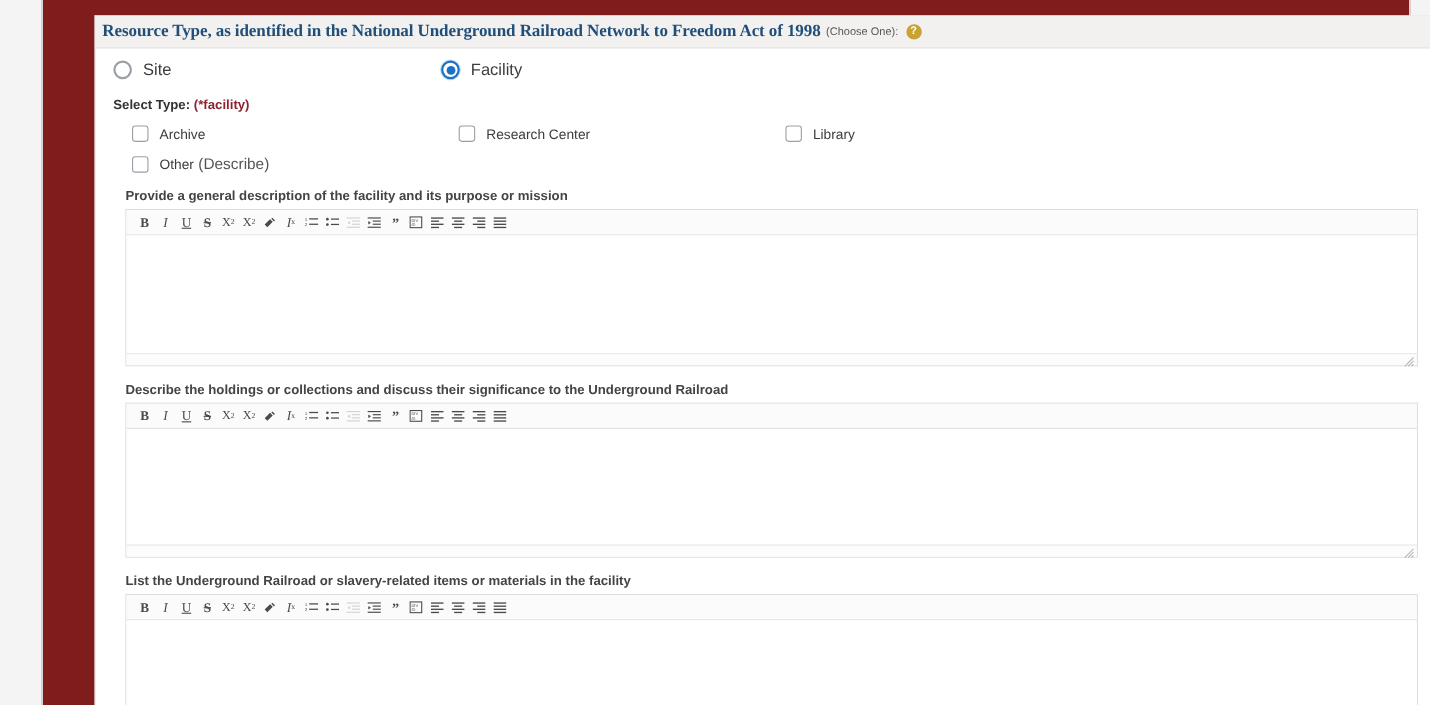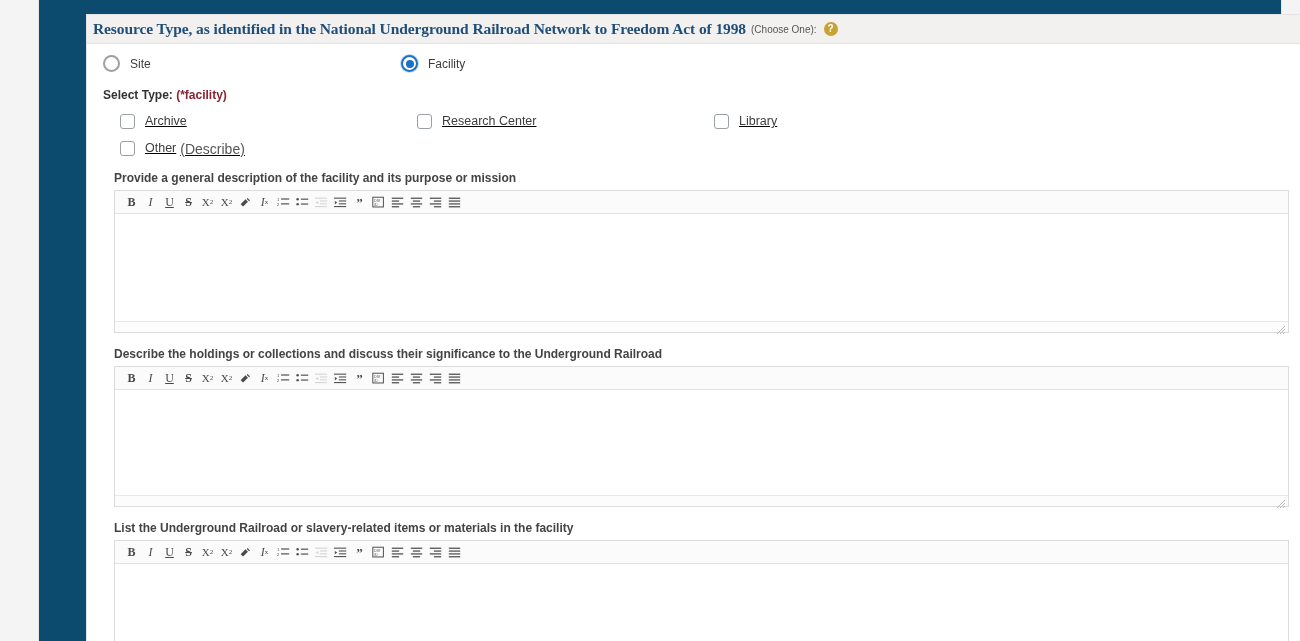--- a/index.html
+++ b/index.html
@@ -13,21 +13,21 @@
   .page-wrap {
     position: absolute;
     left: 0; top: 0;
     width: 1300px; height: 641px;
     background: #f4f4f4;
   }
   .outer-frame {
     position: absolute;
     left: 38px; top: 0px;
     width: 1244px; height: 641px;
-    background: #0c4a6e;
+    background: #7f1d1d;
     border-left: 1px solid #e6e6e6;
     border-right: 1px solid #e6e6e6;
   }
   .panel {
     position: absolute;
     left: 47px; top: 14px;
     width: 1227px;
     min-height: 627px;
     background: #ffffff;
     border: 1px solid #e3e3e3;
@@ -93,37 +93,37 @@
     box-shadow: 0 0 0 1px rgba(27,114,196,0.25);
   }
   .radio.checked::after {
     content: "";
     position: absolute;
     left: 2.5px; top: 2.5px;
     width: 8px; height: 8px;
     border-radius: 50%;
     background: #1b72c4;
   }
-  .radio-label { font-size: 12px; color: #3c3c3c; }
+  .radio-label { font-size: 15px; color: #3c3c3c; }
 
   .select-type {
     margin-top: 16px;
     padding-left: 6px;
     font-size: 12px;
     font-weight: bold;
     color: #333333;
   }
   .required { color: #8b2331; font-weight: bold; }
 
   .cb-row {
     display: flex;
     margin-top: 12px;
     padding-left: 23px;
   }
-  .cb-col { width: 297px; display: flex; align-items: flex-start; text-decoration: underline; }
+  .cb-col { width: 297px; display: flex; align-items: flex-end; }
   .checkbox {
     width: 15px; height: 15px;
     border: 1.5px solid #9aa0a6;
     border-radius: 3px;
     background: #ffffff;
     margin-right: 10px;
     flex: none;
     cursor: pointer;
   }
   .cb-label { font-size: 12.5px; color: #3c3c3c; }

